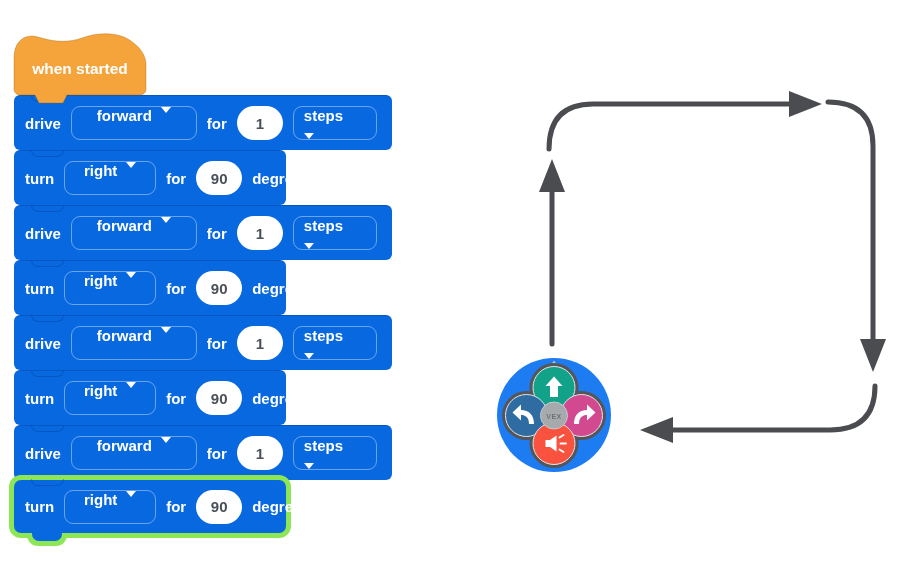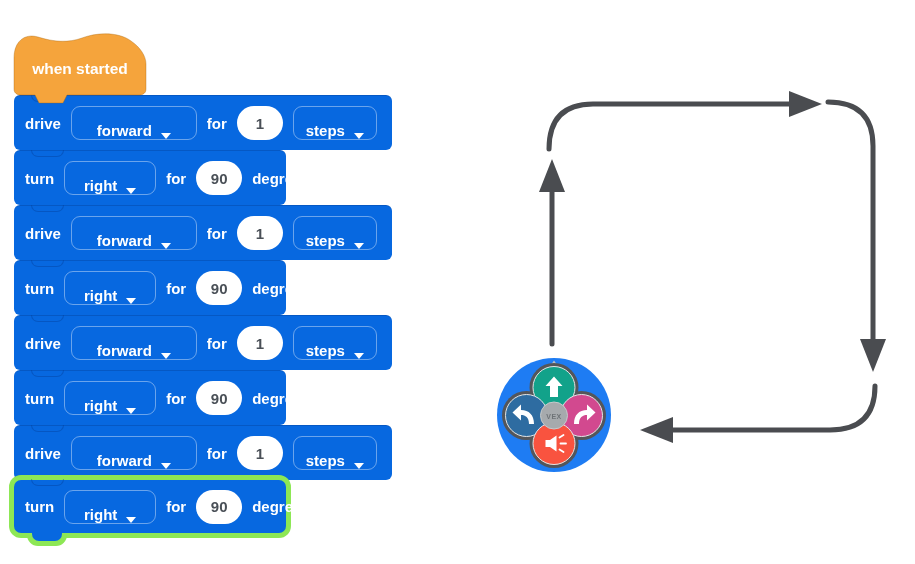--- a/index.html
+++ b/index.html
@@ -29,27 +29,27 @@
   .bump{
     position:absolute;left:13px;bottom:-13px;width:40px;height:13px;
     background:#8DE755;border-radius:0 0 11px 11px;
   }
   .bump::after{
     content:'';position:absolute;top:-1px;left:5px;right:5px;height:9px;
     background:#0768E0;border-radius:0 0 7px 7px;
   }
   .bl{white-space:nowrap;}
   .dd{
-    height:34px;box-sizing:border-box;display:flex;align-items:flex-end;justify-content:center;
+    height:34px;box-sizing:border-box;display:flex;align-items:flex-start;justify-content:center;
     gap:9px;padding:0 10px;border:1.5px solid rgba(255,255,255,.40);
     border-radius:9px;cursor:pointer;white-space:nowrap;
   }
   .dd-lg{min-width:126px;}
   .dd-md{min-width:92px;}
-  .dd-sm{min-width:84px;}
+  .dd-sm{min-width:84px;flex-direction:column;}
   .chev{width:0;height:0;border-left:5.5px solid transparent;border-right:5.5px solid transparent;border-top:6.5px solid #fff;}
   .oval{
     min-width:46px;height:34px;box-sizing:border-box;padding:0 8px;
     background:#fff;border-radius:17px;color:#4A5057;
     display:flex;align-items:center;justify-content:center;cursor:text;
   }
   .diagram-svg{position:absolute;left:0;top:0;pointer-events:none;}
 </style>
 </head>
 <body>

